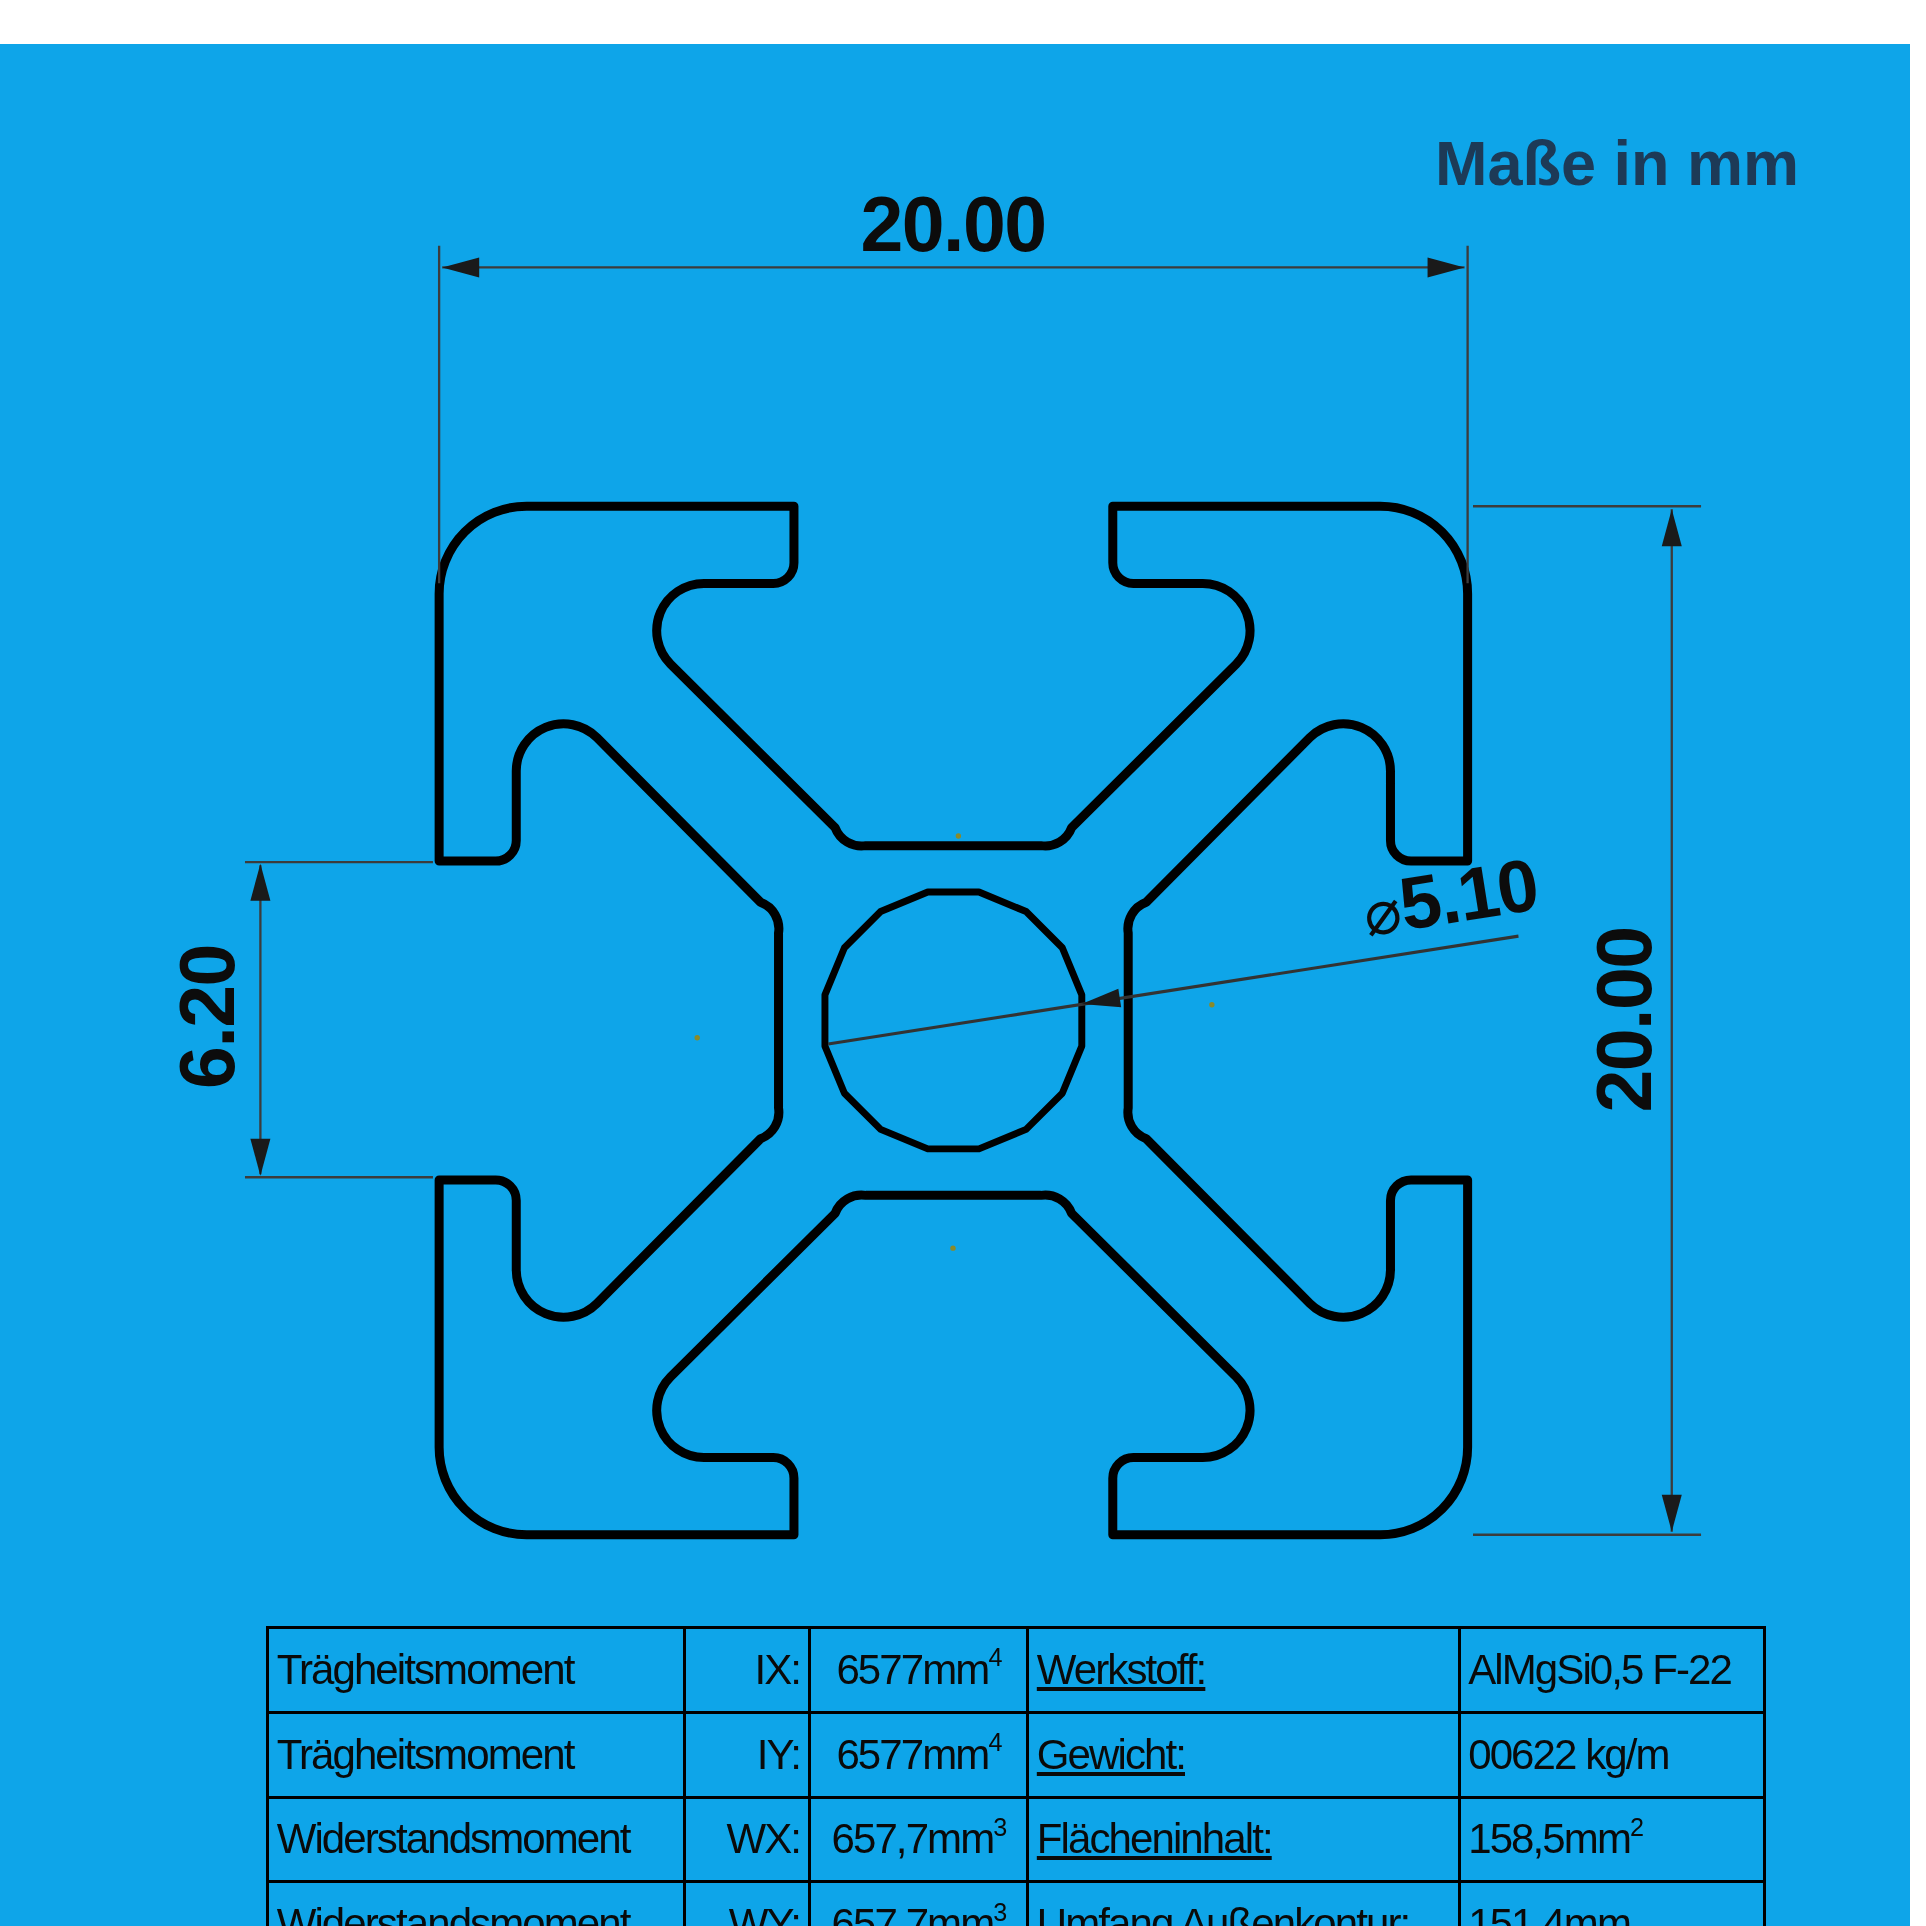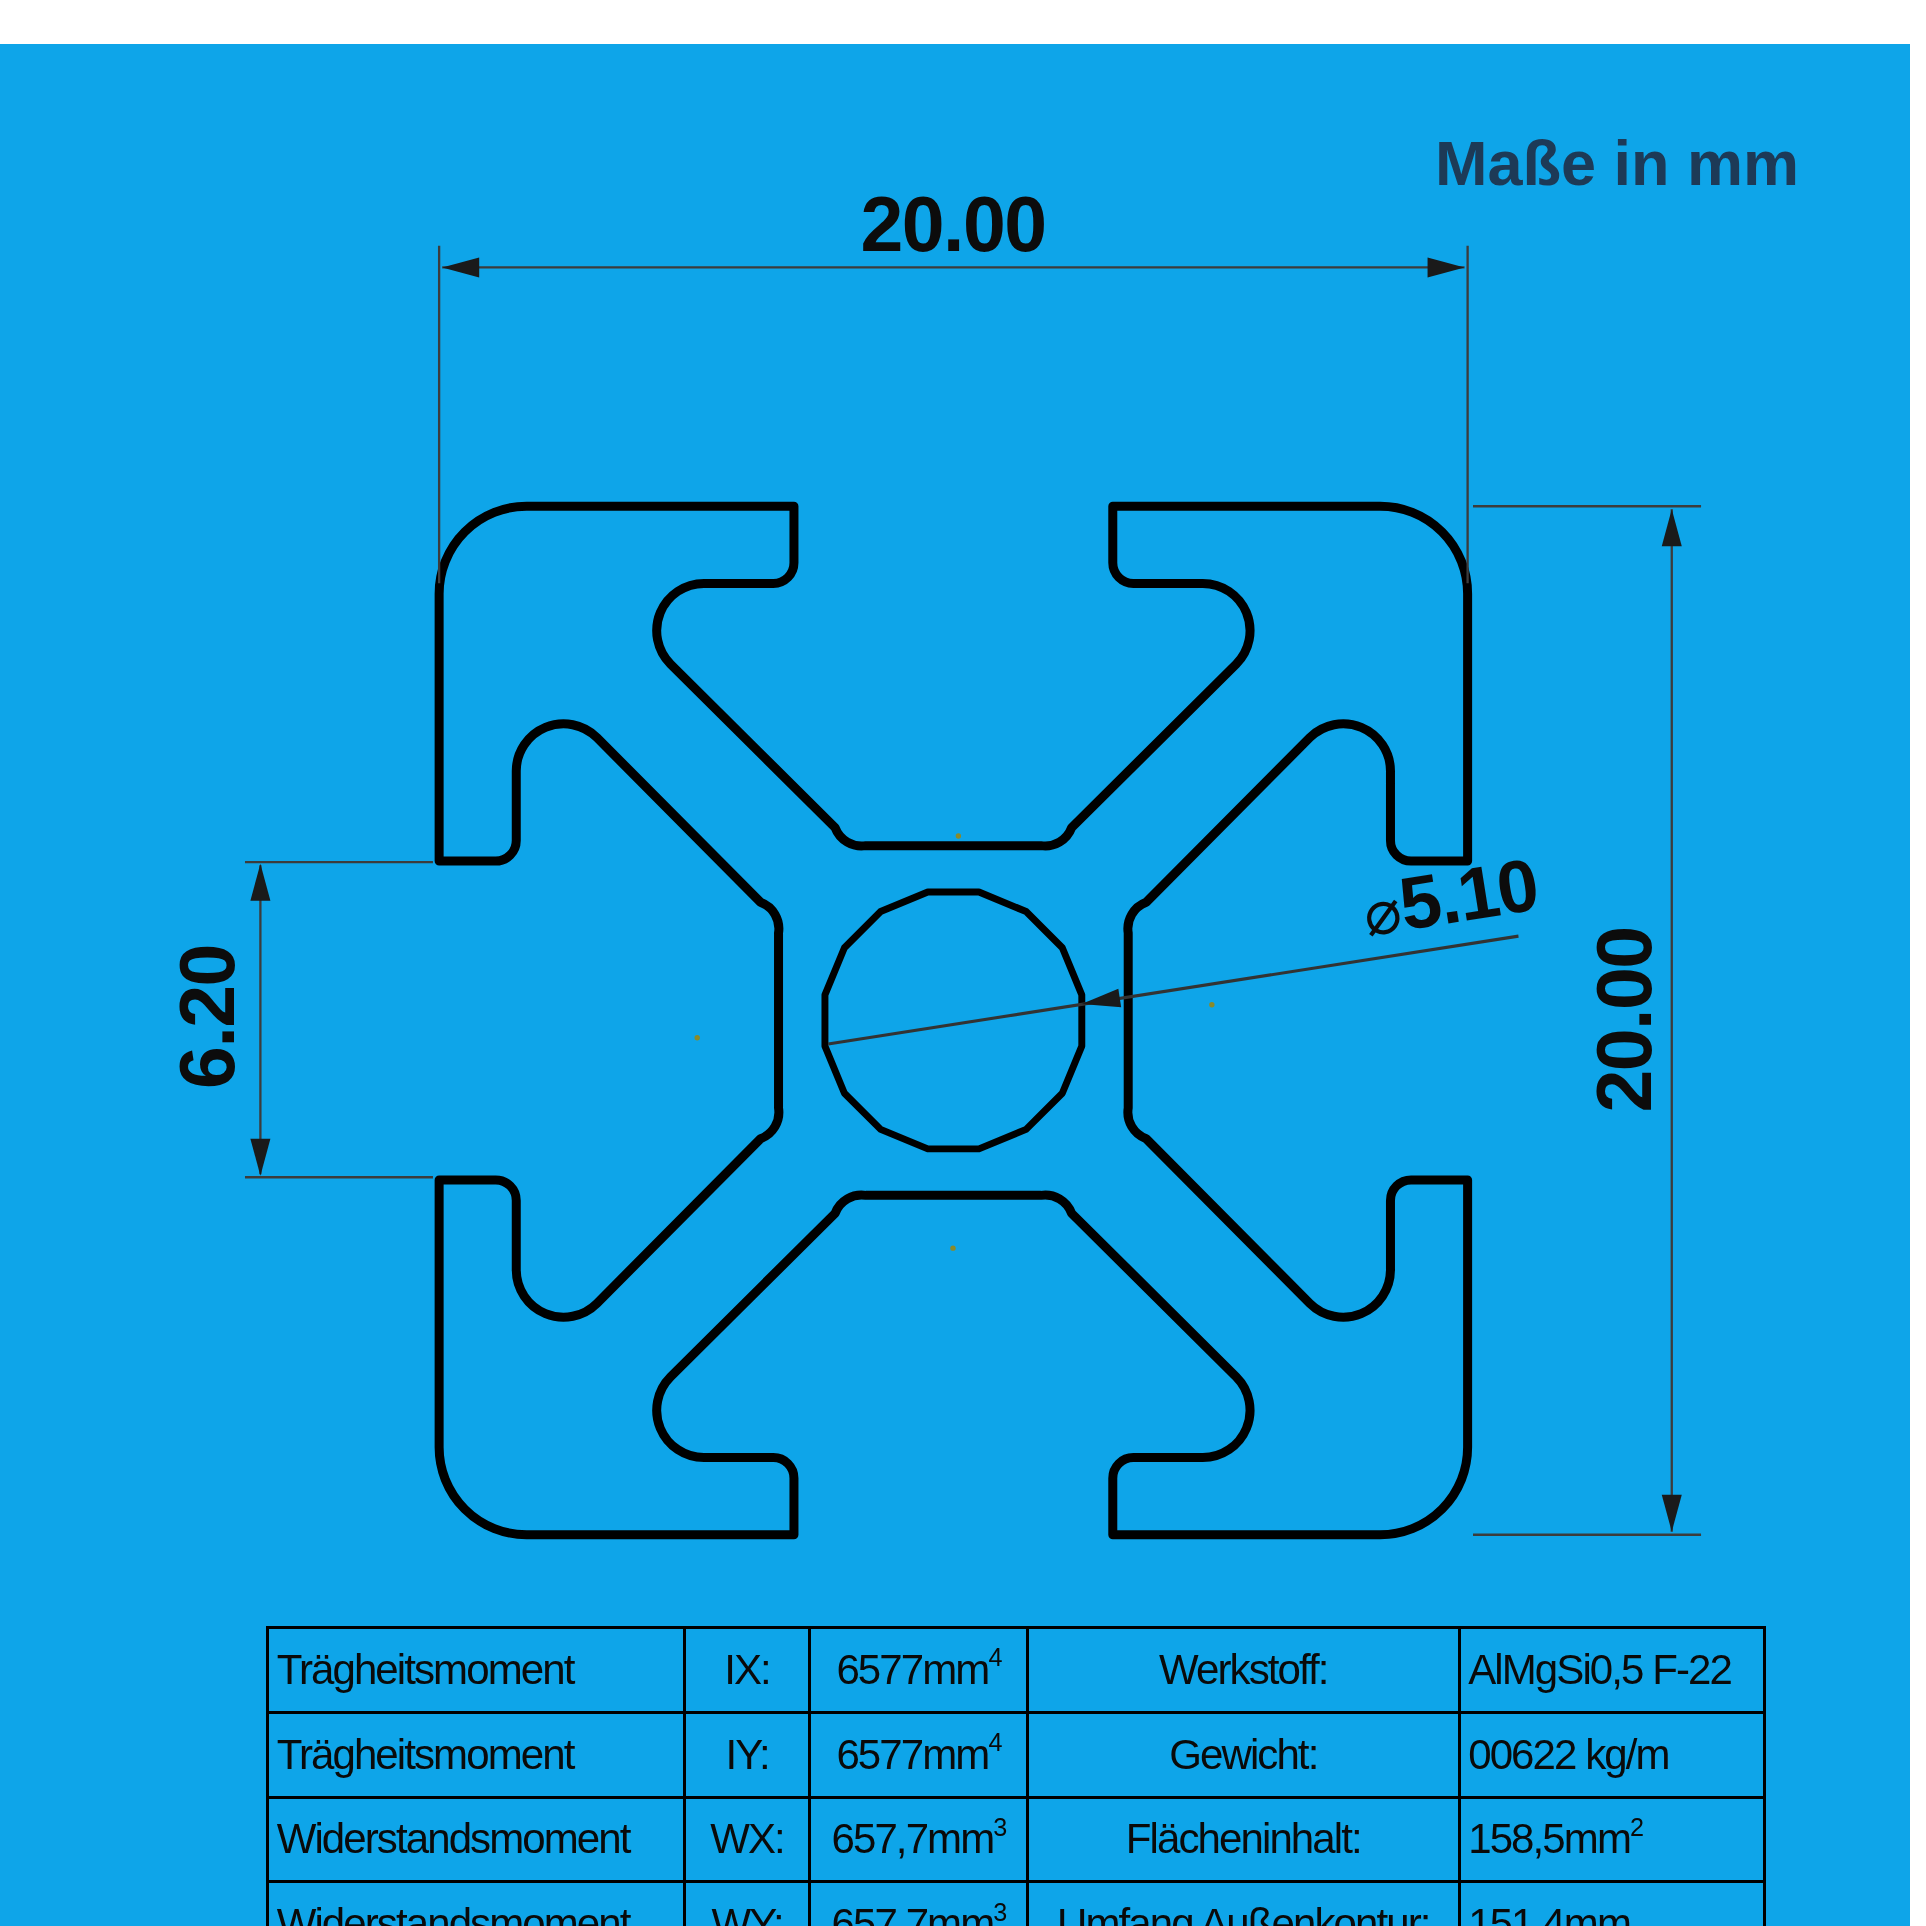--- a/index.html
+++ b/index.html
@@ -45,23 +45,23 @@
     padding:0 7.7px;overflow:hidden;white-space:nowrap;
   }
   .datasheet tr{height:59px;}
   .datasheet tr.title-row{height:100px;}
   .datasheet td.title-cell{
     border:5.4px solid #000;border-bottom:7px solid #000;
     font-size:65px;font-weight:bold;letter-spacing:-0.8px;
     text-align:center;
   }
   .datasheet td.c-prop{text-align:left;}
-  .datasheet td.c-sym{text-align:center;}
+  .datasheet td.c-sym{text-align:right;}
   .datasheet td.c-val{text-align:center;}
-  .datasheet td.c-prop2{text-align:center;}
+  .datasheet td.c-prop2{text-align:left;text-decoration:underline;}
   .datasheet td.c-val2{}
   .datasheet sup{font-size:60%;position:relative;top:-0.1em;}
 </style>
 </head>
 <body>
 
 <div id="stage">
 
   <svg id="drawing-svg" width="1926" height="1926" viewBox="0 0 2500 2500">
 

